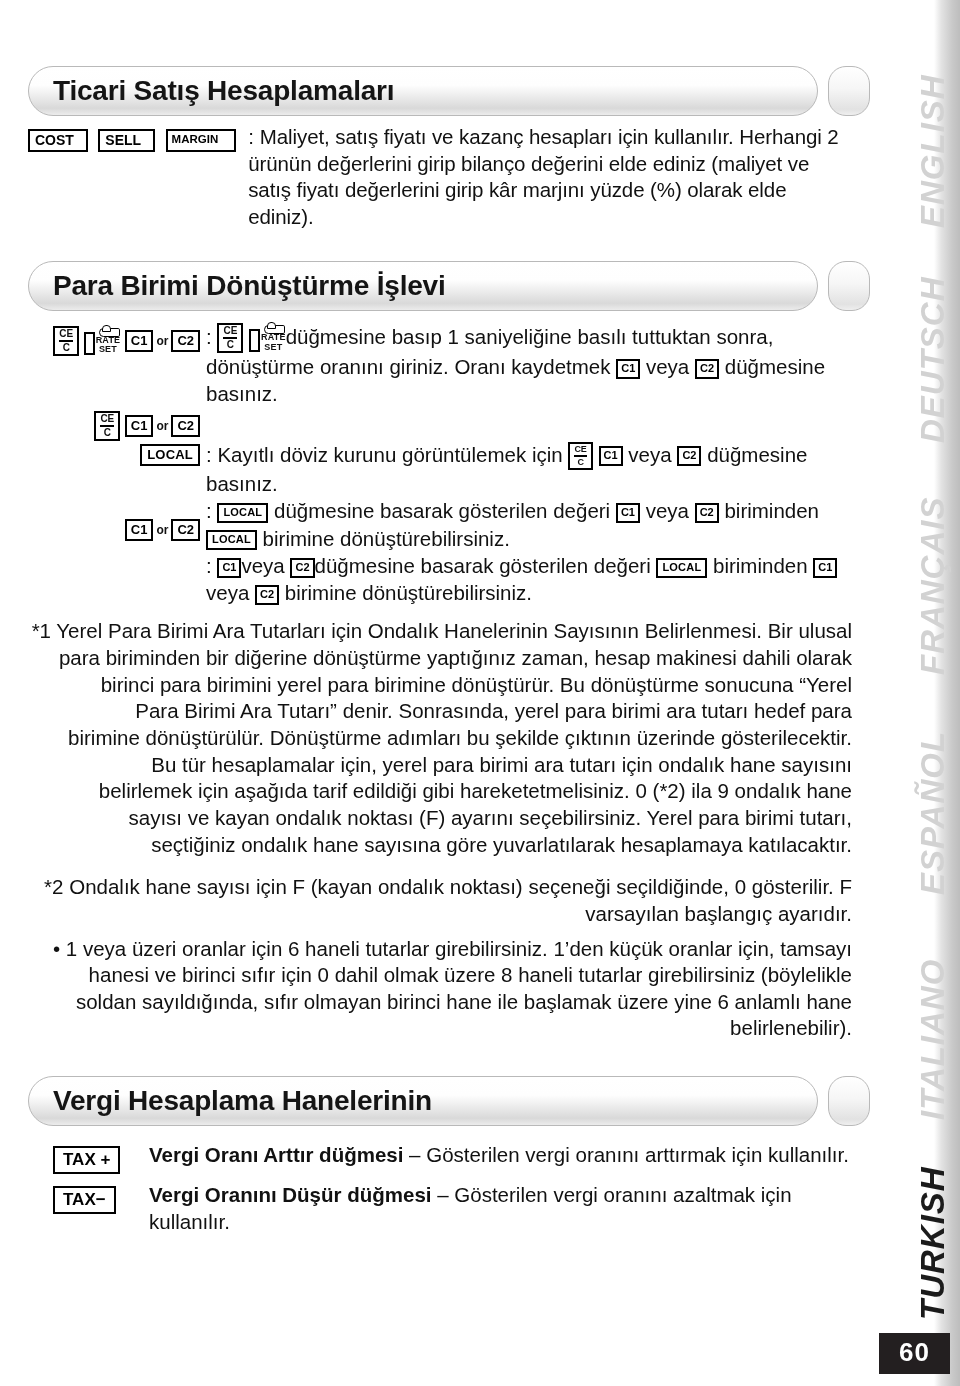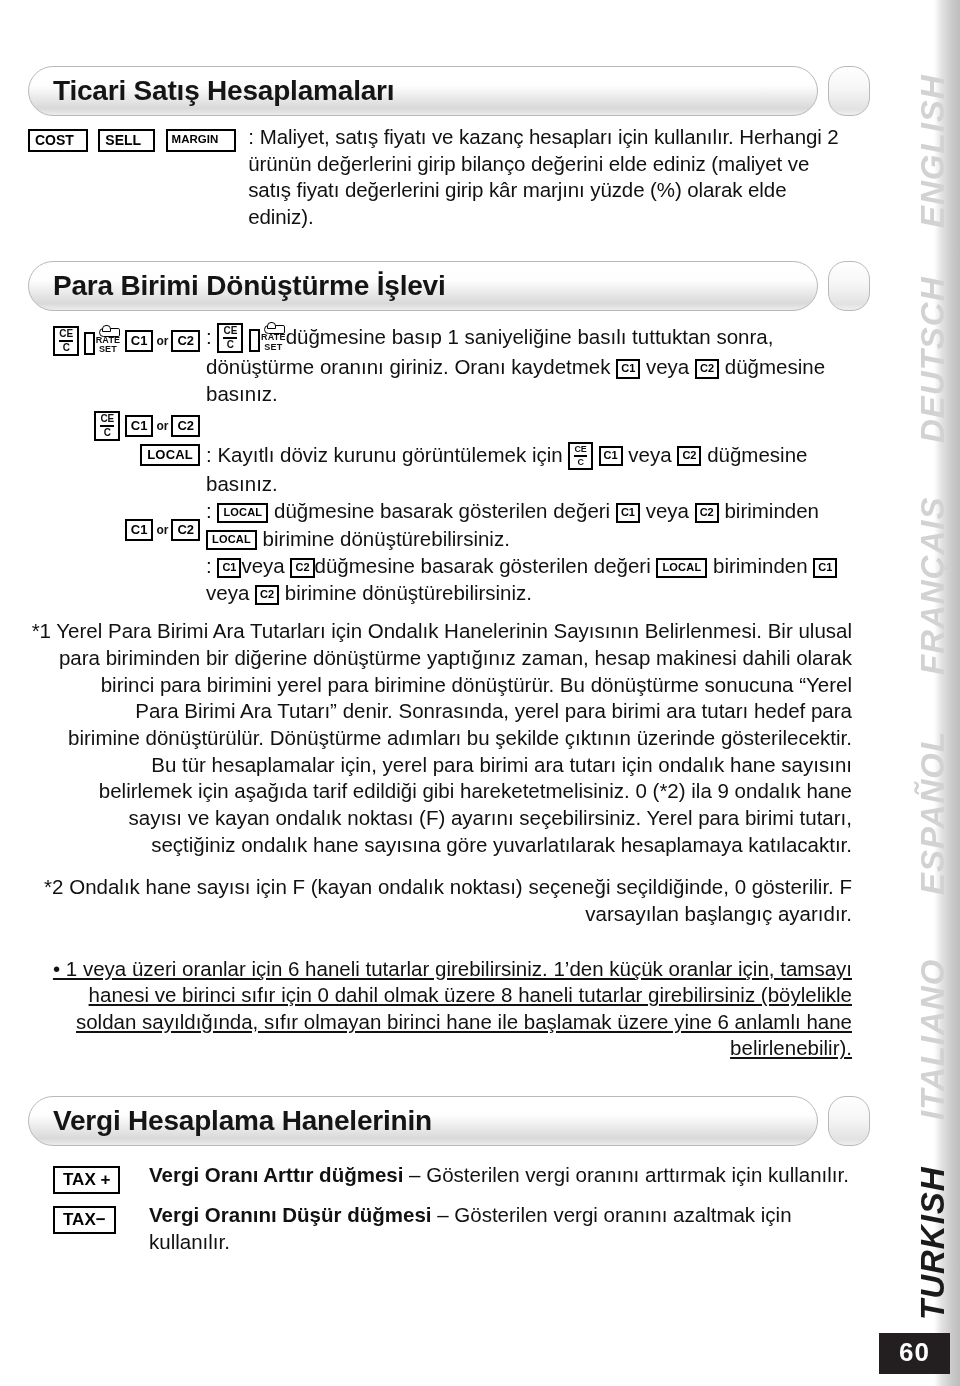--- a/index.html
+++ b/index.html
@@ -306,21 +306,21 @@
         <span>birimine dönüştürebilirsiniz.</span>
       </td>
     </tr>
   </tbody>
     </table>
 
   <p class="note">*1 Yerel Para Birimi Ara Tutarları için Ondalık Hanelerinin Sayısının Belirlenmesi. Bir ulusal para biriminden bir diğerine dönüştürme yaptığınız zaman, hesap makinesi dahili olarak birinci para birimini yerel para birimine dönüştürür. Bu dönüştürme sonucuna “Yerel Para Birimi Ara Tutarı” denir. Sonrasında, yerel para birimi ara tutarı hedef para birimine dönüştürülür. Dönüştürme adımları bu şekilde çıktının üzerinde gösterilecektir. Bu tür hesaplamalar için, yerel para birimi ara tutarı için ondalık hane sayısını belirlemek için aşağıda tarif edildiği gibi hareketetmelisiniz. 0 (*2) ila 9 ondalık hane sayısı ve kayan ondalık noktası (F) ayarını seçebilirsiniz. Yerel para birimi tutarı, seçtiğiniz ondalık hane sayısına göre yuvarlatılarak hesaplamaya katılacaktır.</p>
 
   <p class="note" style="margin-top:16px;">*2 Ondalık hane sayısı için F (kayan ondalık noktası) seçeneği seçildiğinde, 0 gösterilir. F varsayılan başlangıç ayarıdır.</p>
 
-  <p class="note bullet" style="margin-top:28px;text-decoration:underline;">• 1 veya üzeri oranlar için 6 haneli tutarlar girebilirsiniz. 1’den küçük oranlar için, tamsayı hanesi ve birinci sıfır için 0 dahil olmak üzere 8 haneli tutarlar girebilirsiniz (böylelikle soldan sayıldığında, sıfır olmayan birinci hane ile başlamak üzere yine 6 anlamlı hane belirlenebilir).</p>
+  <p class="note bullet" style="margin-top:8px;">• 1 veya üzeri oranlar için 6 haneli tutarlar girebilirsiniz. 1’den küçük oranlar için, tamsayı hanesi ve birinci sıfır için 0 dahil olmak üzere 8 haneli tutarlar girebilirsiniz (böylelikle soldan sayıldığında, sıfır olmayan birinci hane ile başlamak üzere yine 6 anlamlı hane belirlenebilir).</p>
 
   <div class="banner-wrap" style="margin-top:26px;">
     <div class="banner">
       <h2>Vergi Hesaplama Hanelerinin</h2>
     </div>
     <div class="banner-tab"></div>
   </div>
 
   <div id="tax-block">
     <div class="tax-row">

